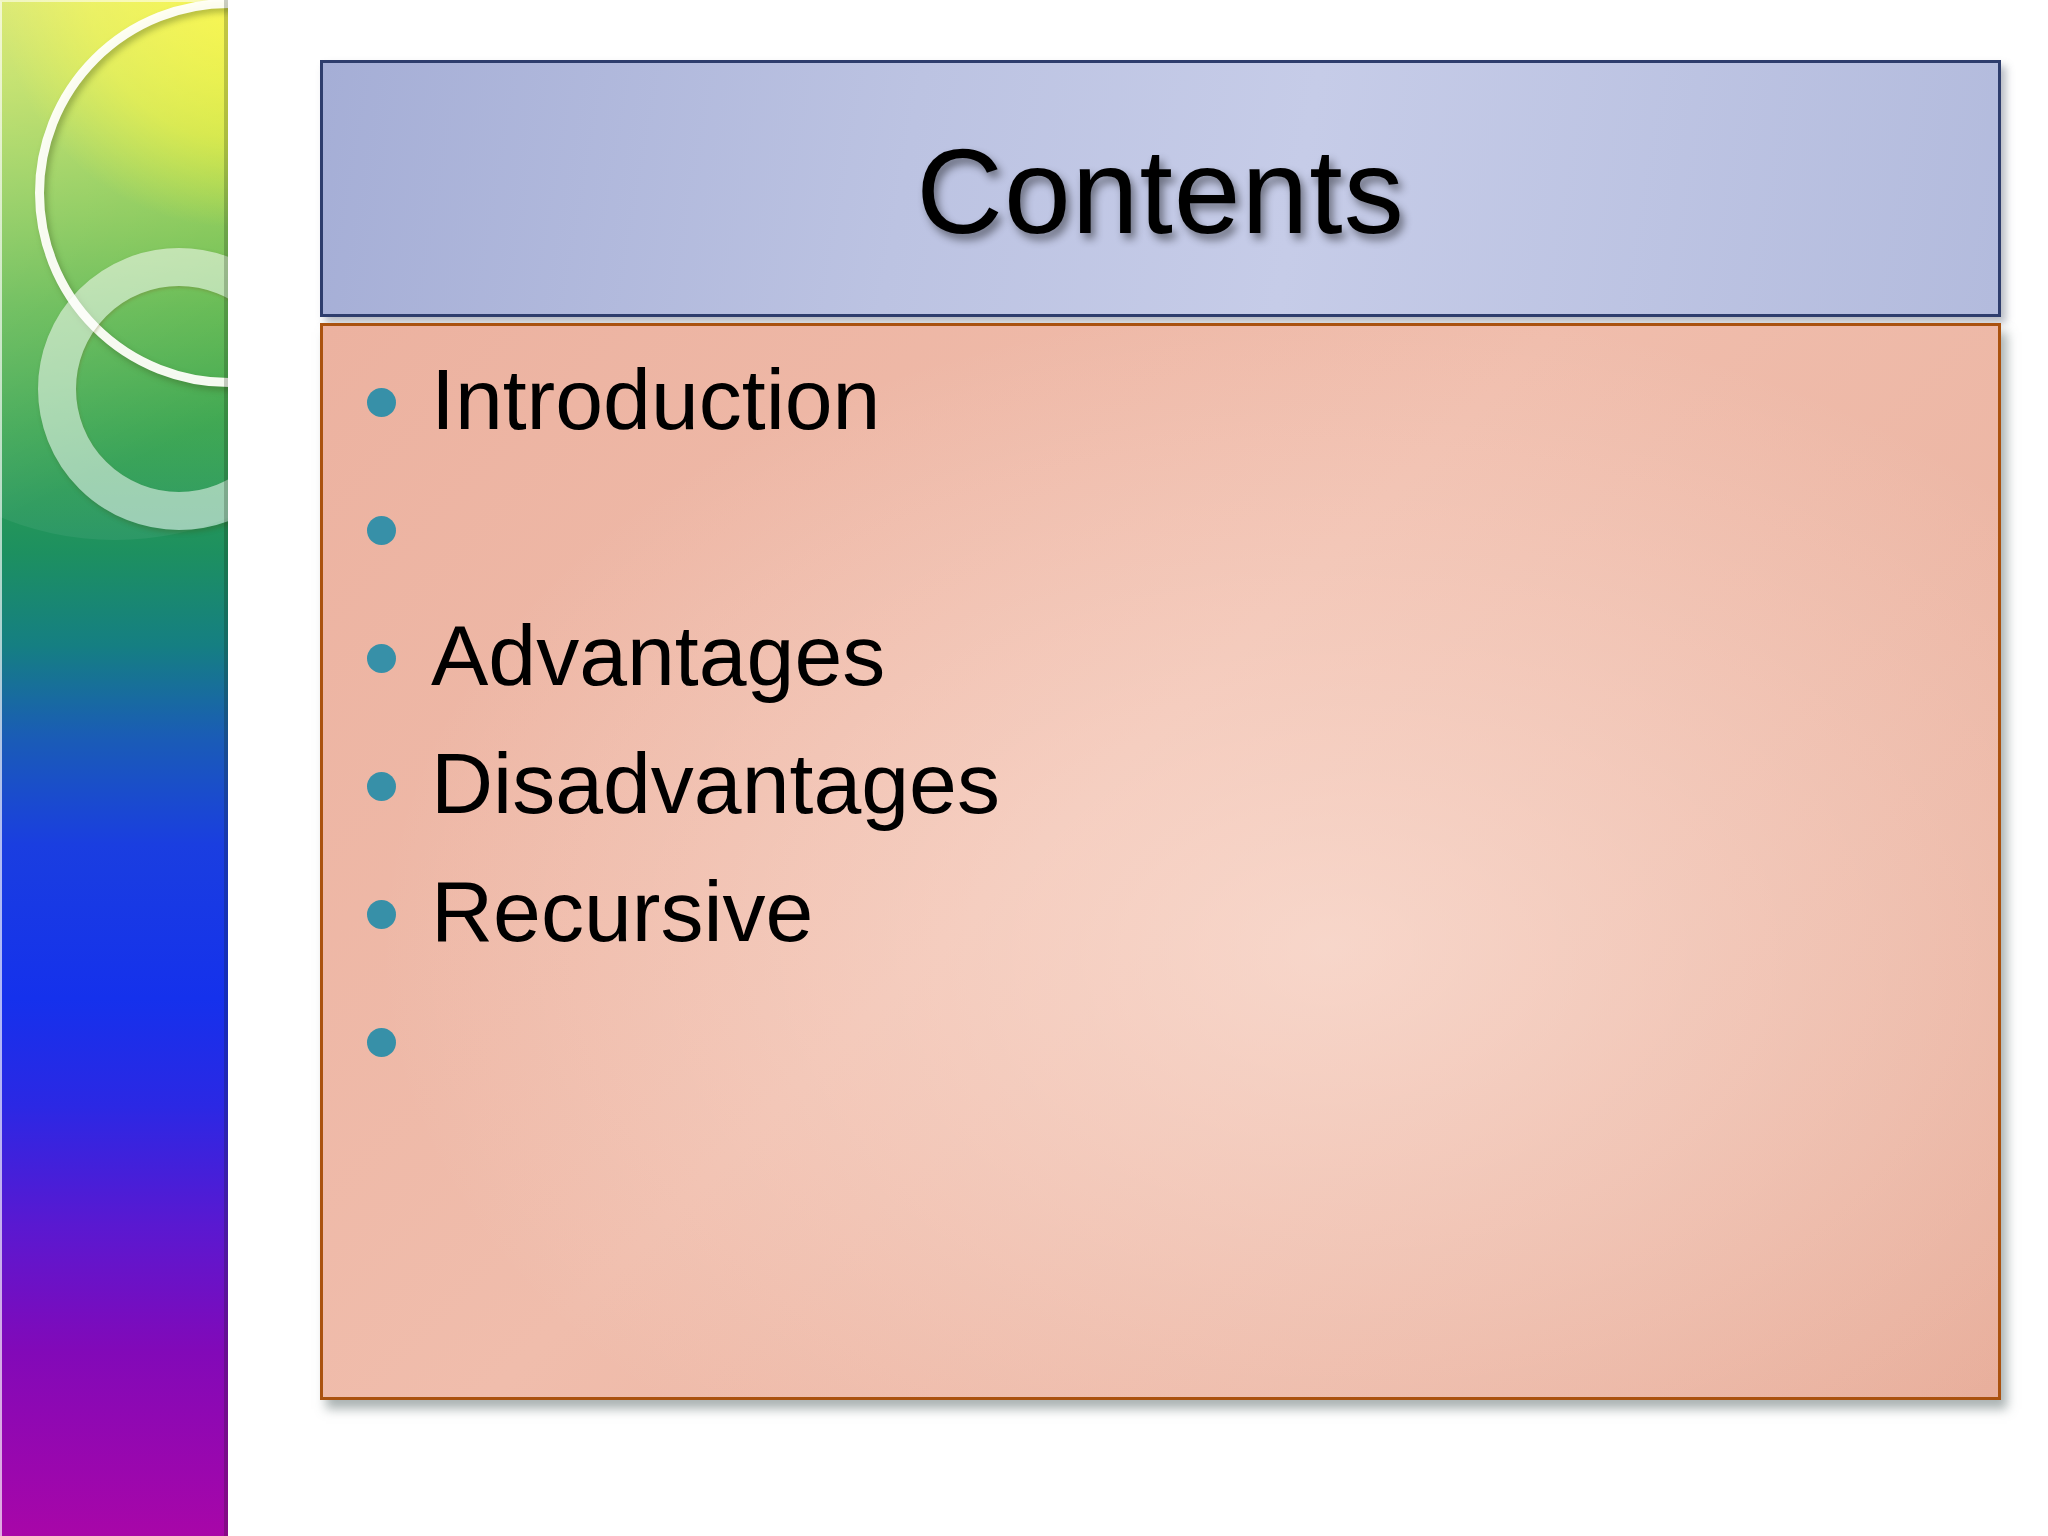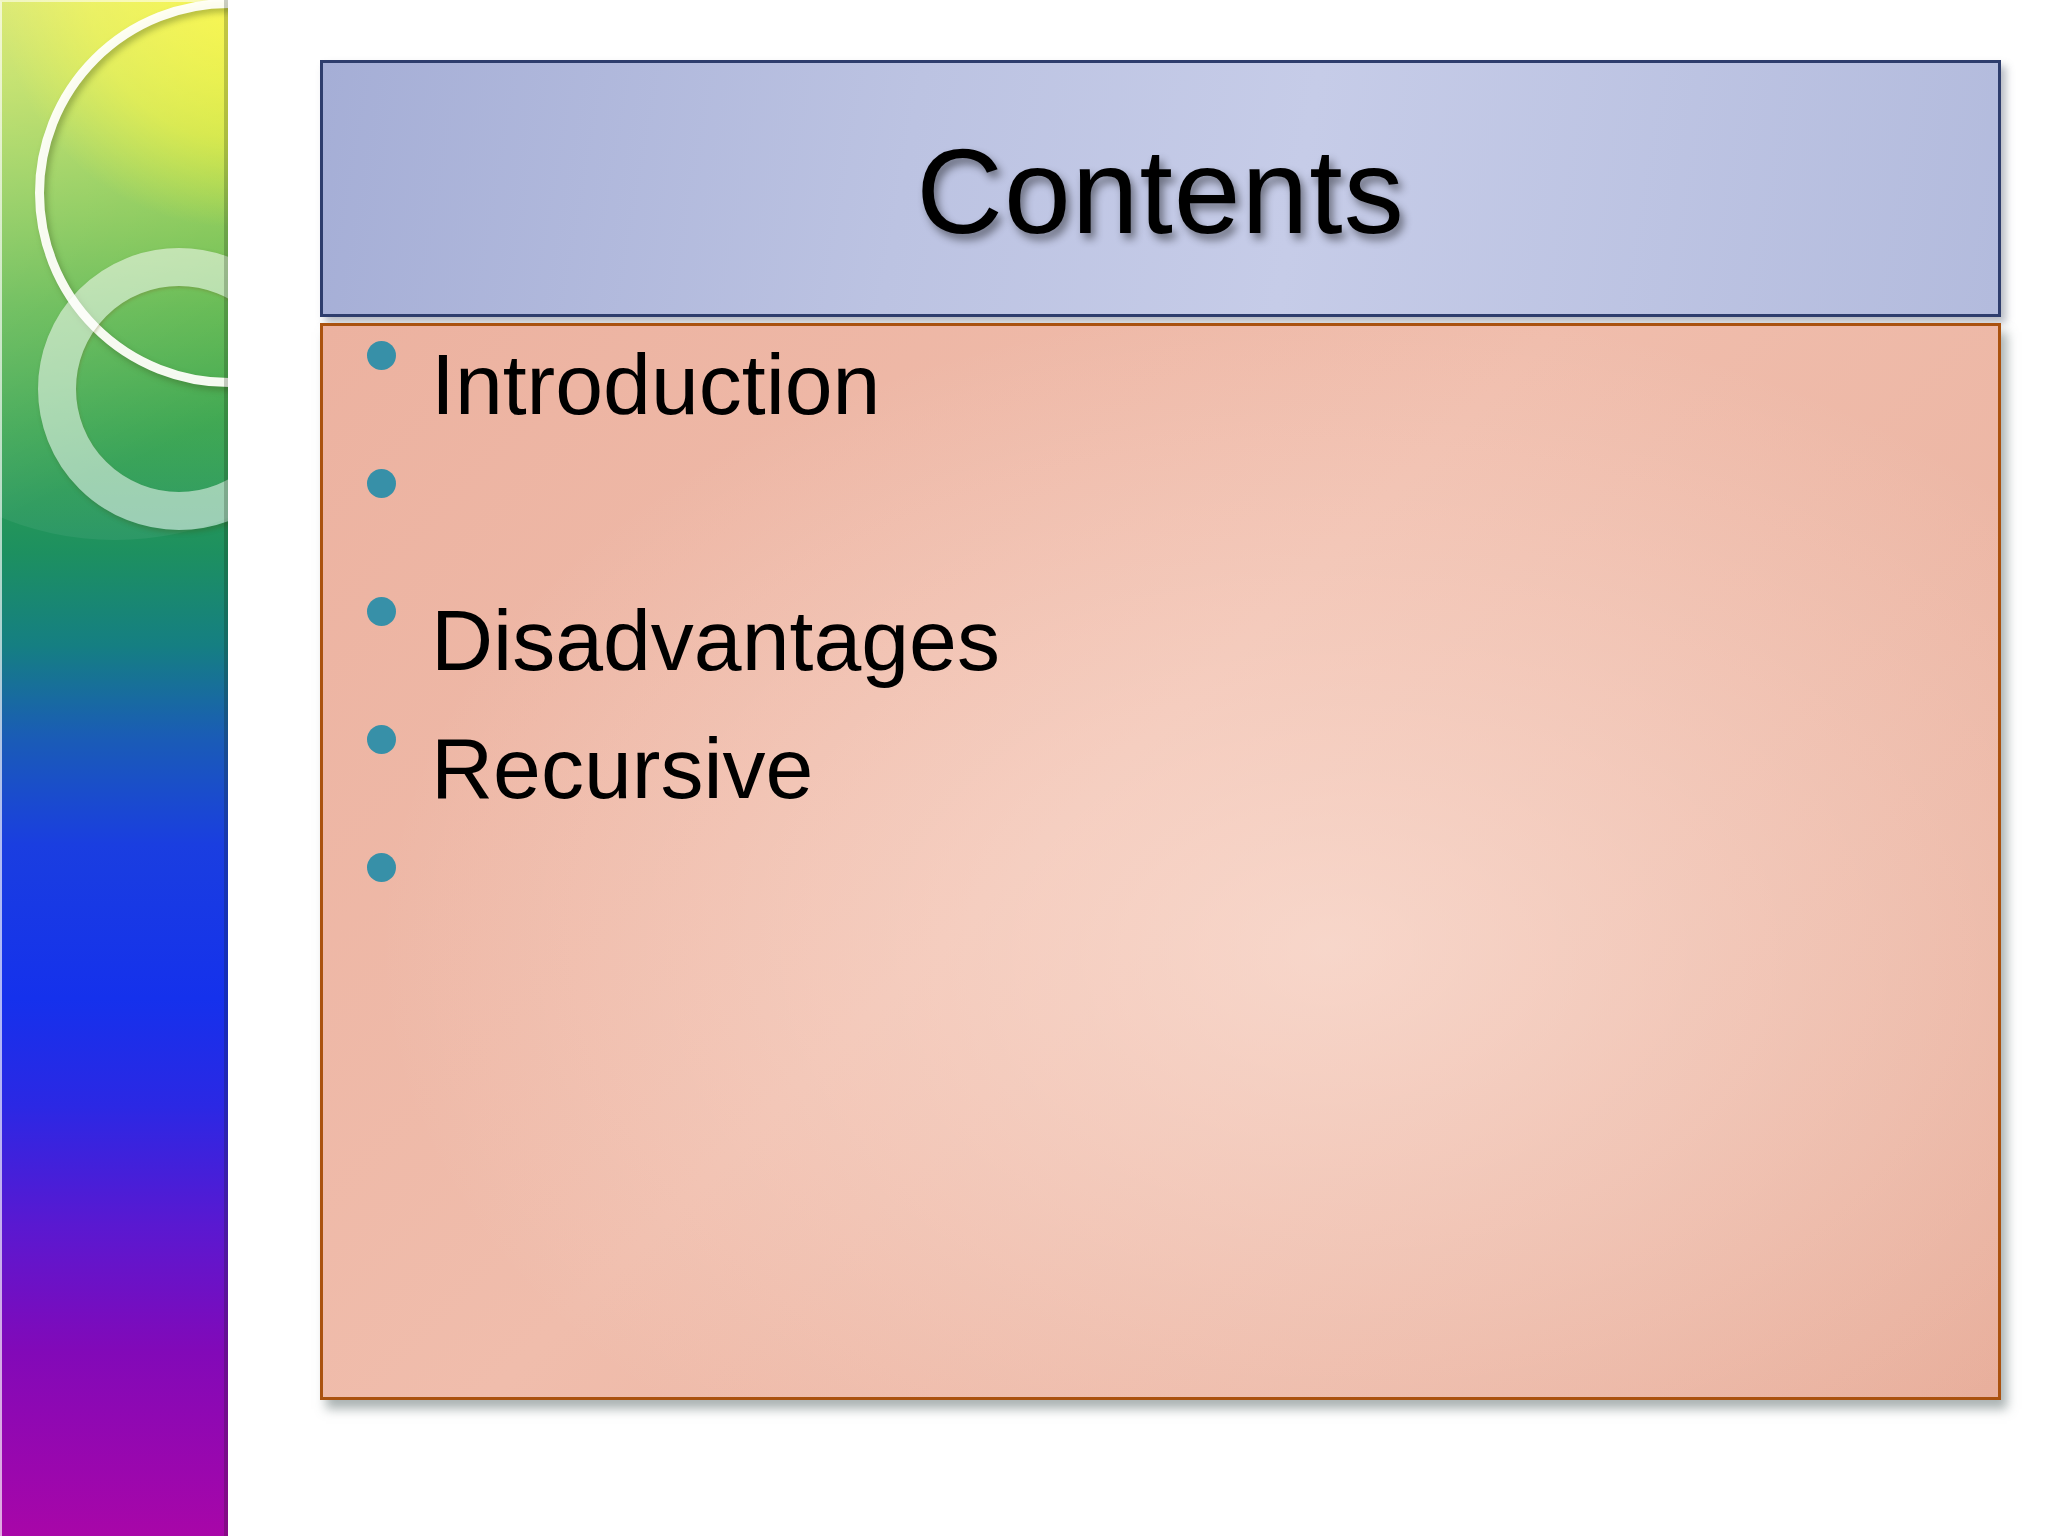--- a/index.html
+++ b/index.html
@@ -115,21 +115,21 @@
       linear-gradient(135deg, #ecb2a0 0%, #f0bdac 45%, #e8ae9b 100%);
     box-shadow: 6px 9px 10px rgba(90,105,105,0.5);
   }
   .bullet-list {
     list-style: none;
     margin: 0;
     padding: 9px 20px 0 44px;
   }
   .bullet-list li {
     display: flex;
-    align-items: flex-start;
+    align-items: center;
     height: 128px;
     font-size: 86px;
     color: #000000;
     white-space: nowrap;
   }
   .bullet-dot {
     flex: 0 0 auto;
     width: 29px; height: 29px;
     margin-right: 35px;
     margin-top: 6px;
@@ -156,20 +156,24 @@
     <ul class="bullet-list">
       <li>
         <span class="bullet-dot"></span>
         <span>Introduction</span>
       </li>
       <li>
         <span class="bullet-dot"></span>
       </li>
       <li>
         <span class="bullet-dot"></span>
+        <span>Advantages</span>
+      </li>
+      <li>
+        <span class="bullet-dot"></span>
         <span>Disadvantages</span>
       </li>
       <li>
         <span class="bullet-dot"></span>
         <span>Recursive</span>
       </li>
       <li>
         <span class="bullet-dot"></span>
       </li>
     </ul>

